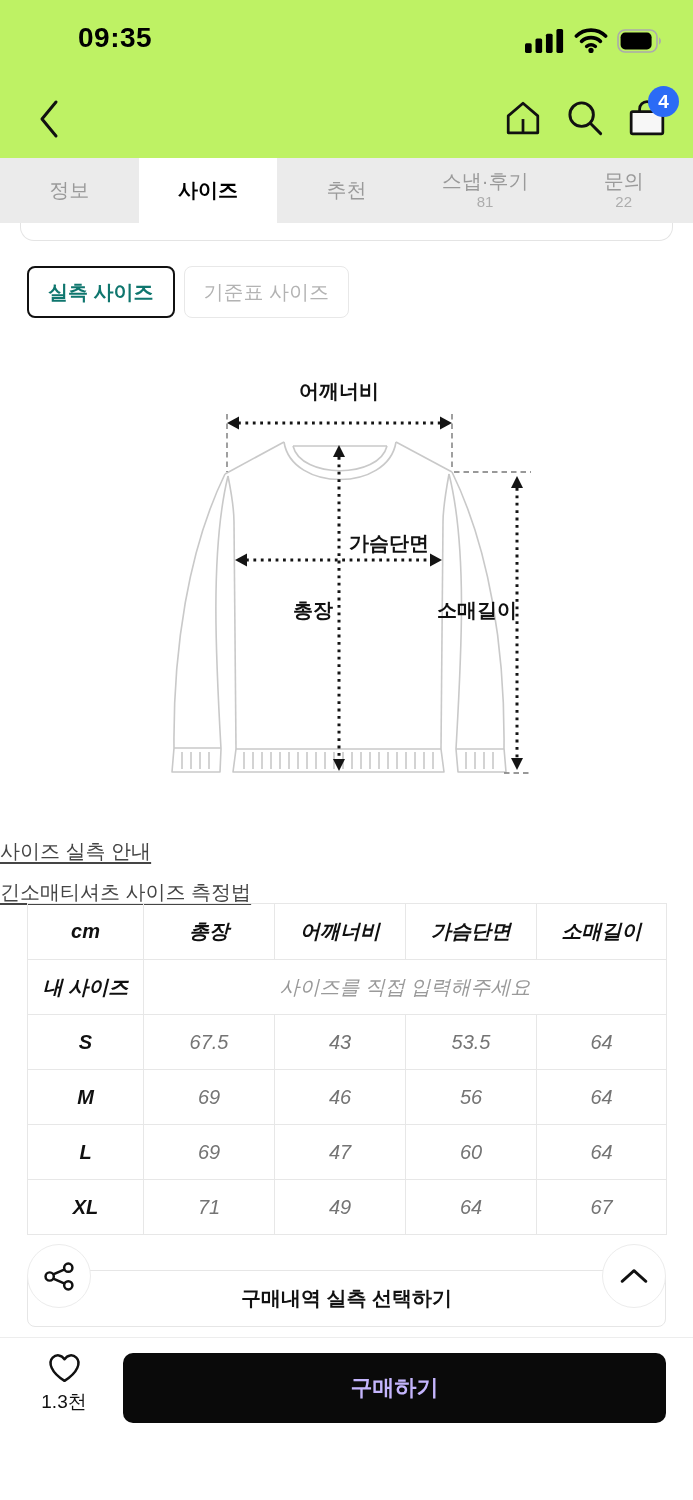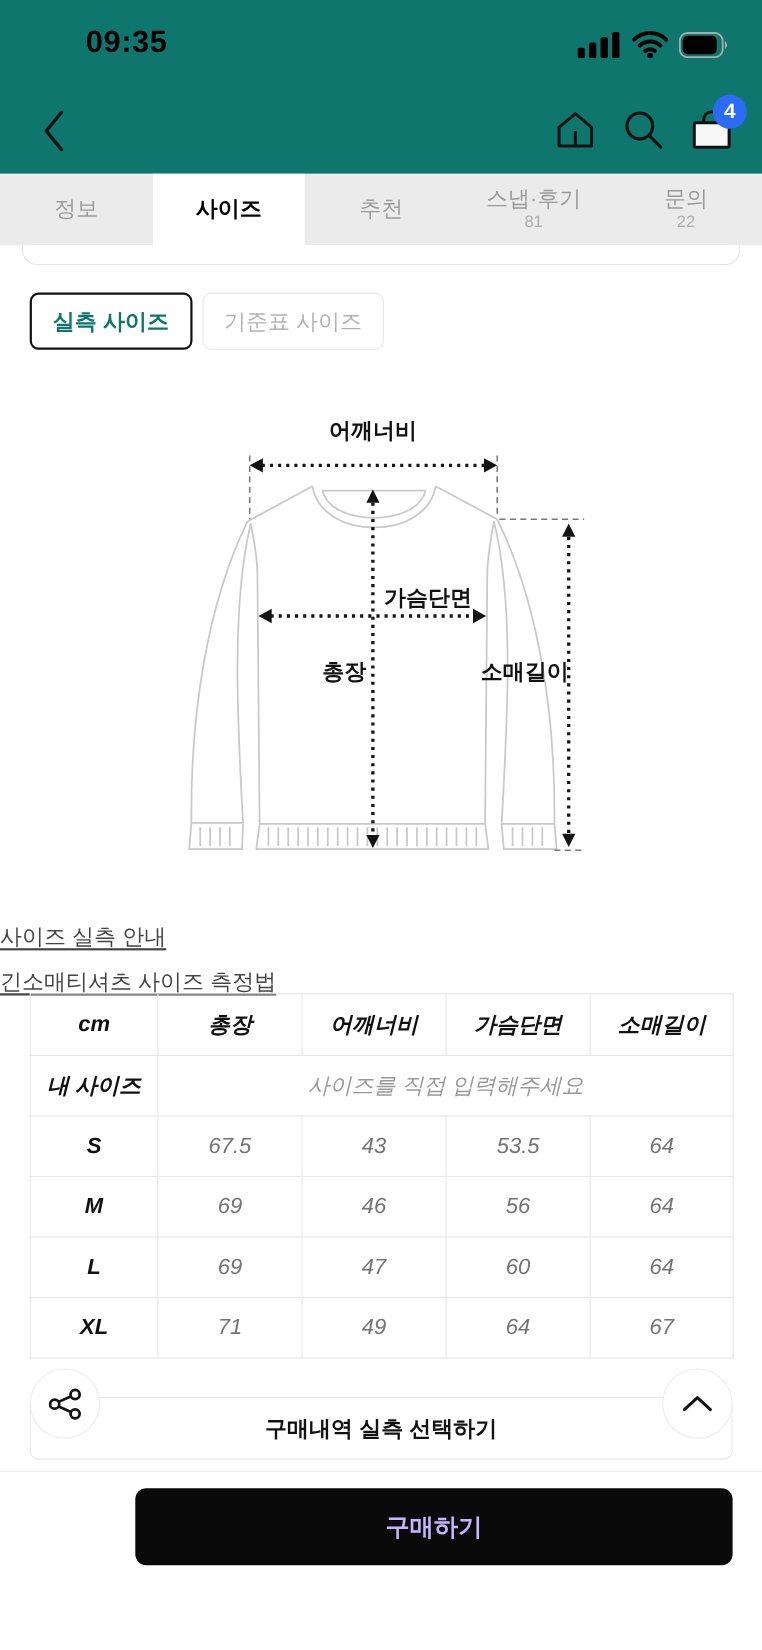--- a/index.html
+++ b/index.html
@@ -2,21 +2,21 @@
 <html><head>
 <meta charset="utf-8">
 <style>
   html,body{margin:0;padding:0;background:#fff;}
   *{box-sizing:border-box;}
   .screen{
     position:relative;width:693px;height:1500px;background:#fff;
     font-family:"Liberation Sans","DejaVu Sans",sans-serif;color:#111;overflow:hidden;
   }
   
-  .header{position:absolute;top:0;left:0;width:693px;height:158px;background:#0f766e;}
+  .header{position:absolute;top:0;left:0;width:693px;height:158px;background:#bef264;}
   .time{position:absolute;left:78px;top:22px;font-size:28px;font-weight:700;letter-spacing:.5px;color:#000;}
   .status-icons{position:absolute;right:30px;top:28px;display:flex;align-items:center;gap:9px;}
   .navbar{position:absolute;top:90px;left:0;width:693px;height:60px;}
   .back-btn{position:absolute;left:32px;top:6px;width:34px;height:46px;display:flex;align-items:center;justify-content:center;}
   .nav-right{position:absolute;right:26px;top:8px;display:flex;align-items:center;gap:22px;}
   .nav-icon-wrap{position:relative;width:40px;height:40px;display:flex;align-items:center;justify-content:center;}
   .cart-badge{
     position:absolute;top:-12px;right:-12px;min-width:31px;height:31px;border-radius:16px;
     background:#2b6bf6;color:#fff;font-size:19px;font-weight:600;
     display:flex;align-items:center;justify-content:center;padding:0 4px;
@@ -283,16 +283,22 @@
       <circle cx="23.5" cy="23.5" r="4" fill="#fff" stroke="#111" stroke-width="2.4"></circle>
     </svg>
   </div>
   <div class="fab up">
     <svg width="28" height="16" viewBox="0 0 26 14">
       <polyline points="2,12 13,2 24,12" fill="none" stroke="#111" stroke-width="2.6" stroke-linecap="round" stroke-linejoin="round"></polyline>
     </svg>
   </div>
 
   <div class="purchase-bar">
+    <div class="like-block">
+      <svg width="37" height="34" viewBox="0 0 36 33">
+        <path d="M18 29 C4.5 20.5 2 11 6.5 6.5 C10 3 15 3.5 18 8 C21 3.5 26 3 29.5 6.5 C34 11 31.5 20.5 18 29 Z" fill="none" stroke="#111" stroke-width="2.4" stroke-linejoin="round"></path>
+      </svg>
+      <div class="like-count">1.3천</div>
+    </div>
     <div class="buy-btn">구매하기</div>
   </div>
 
 </div>
 
 </body></html>

